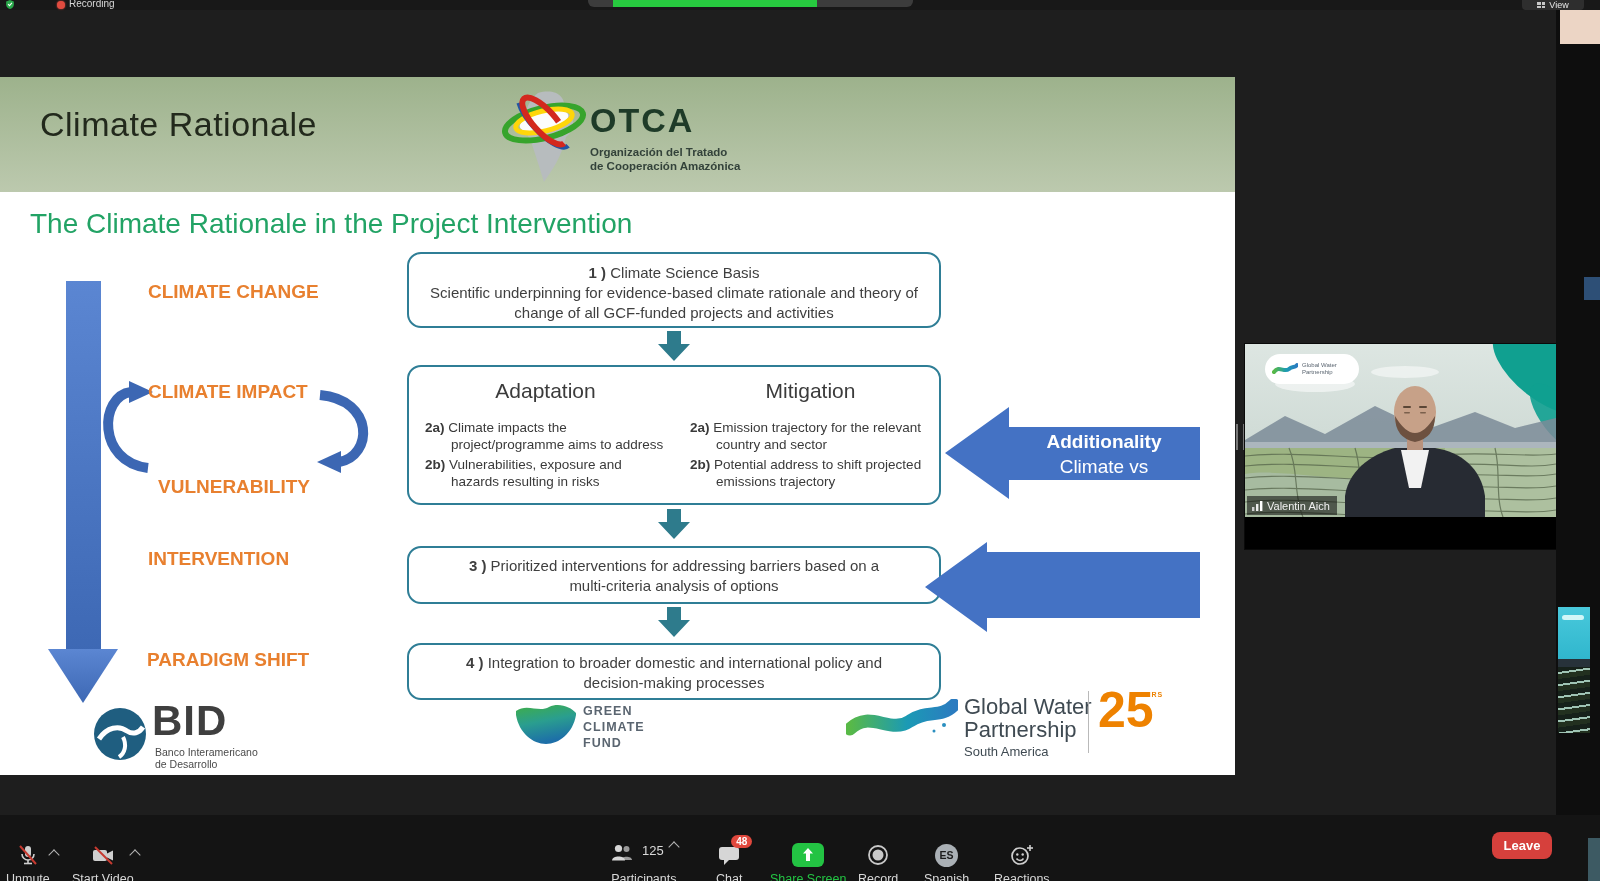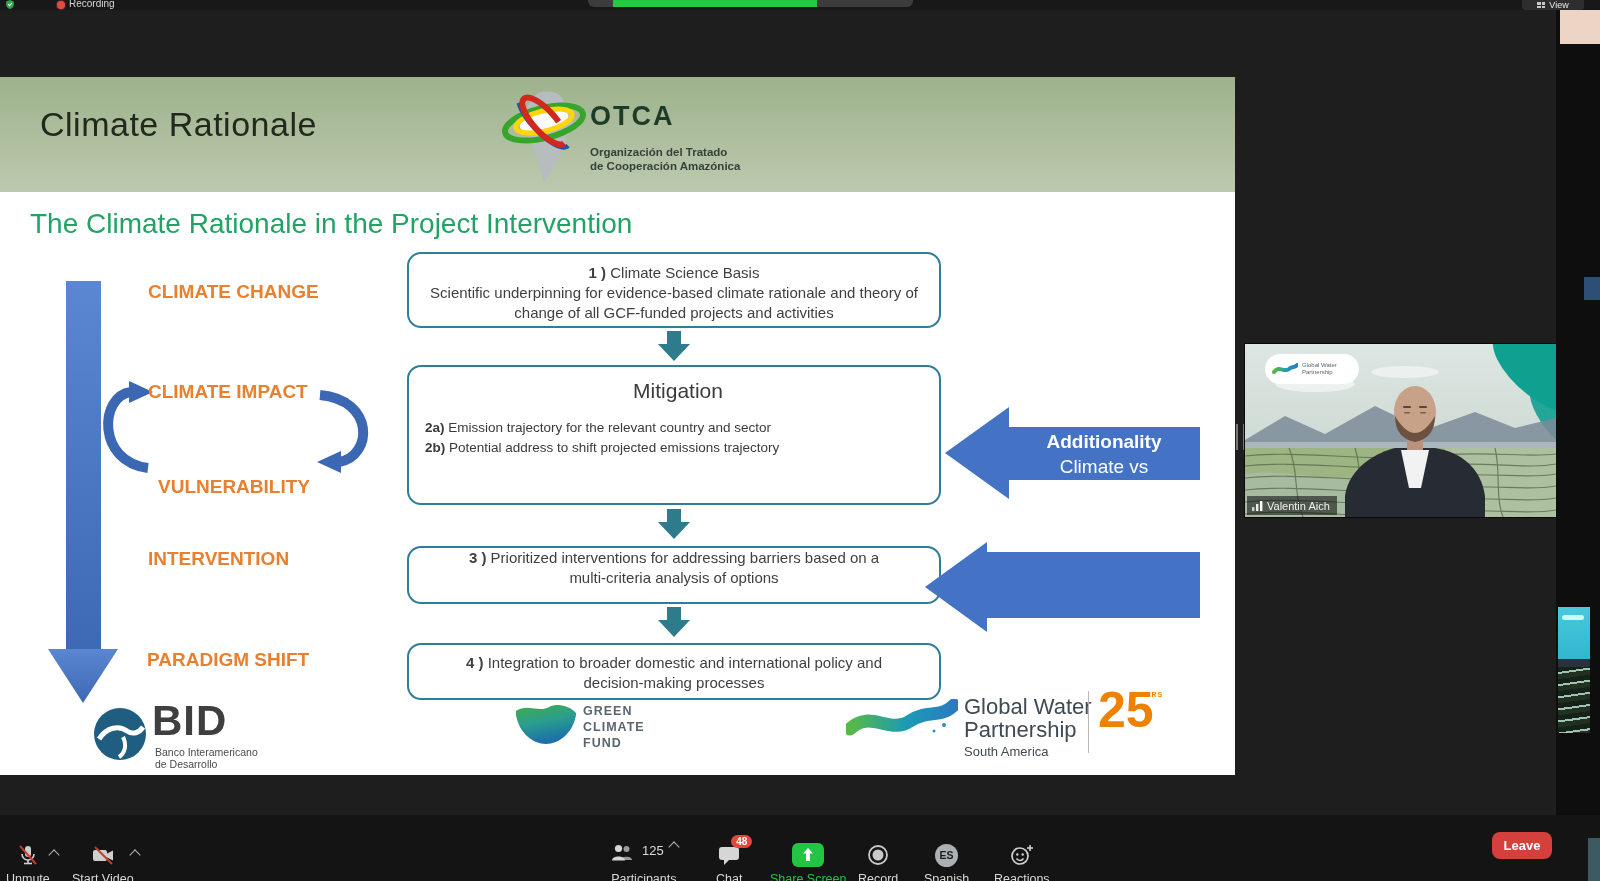--- a/index.html
+++ b/index.html
@@ -23,37 +23,37 @@
   
   #stage{left:0;top:10px;width:1556px;height:805px;background:#1e1e1e;}
 
   
   #slide{left:0;top:67px;width:1235px;height:698px;background:#ffffff;overflow:hidden;}
   #slide-header{left:0;top:0;width:1235px;height:115px;background:linear-gradient(180deg,#9db28c,#bcc9ae);}
   #slide-header h1{position:absolute;left:40px;top:28px;margin:0;font-size:34px;font-weight:300;
     color:#22291c;letter-spacing:.5px;}
   #otca{left:500px;top:8px;width:260px;height:100px;}
   #otca-mark{position:absolute;left:0;top:2px;}
-  #otca-name{position:absolute;left:90px;top:16px;font-size:27px;font-weight:700;color:#1e3b28;letter-spacing:2px;}
+  #otca-name{position:absolute;left:90px;top:16px;font-size:34px;font-weight:700;color:#1e3b28;letter-spacing:2px;}
   #otca-sub{position:absolute;left:90px;top:60px;font-size:11.5px;font-weight:700;color:#33423a;line-height:14px;}
 
   #slide-title{left:30px;top:131px;font-size:28px;color:#22a365;}
 
   .olabel{position:absolute;color:#e8802f;font-weight:700;font-size:19px;white-space:nowrap;}
 
   .fbox{position:absolute;left:407px;width:534px;background:#fff;border:2px solid #2f7e96;border-radius:14px;
     box-sizing:border-box;color:#3f3f3f;}
   .fbox .center{ text-align:center;font-size:15px;line-height:20px;}
   .bnum{font-weight:700;}
   #box1{top:175px;height:76px;padding-top:9px;}
   #box2{top:288px;height:140px;display:flex;}
   #box2 .col{flex:1;padding:12px 8px 0 16px;box-sizing:border-box;}
   #box2 .colhead{text-align:center;font-size:21px;color:#3b3b3b;margin-bottom:16px;}
   #box2 .itm{font-size:13.5px;line-height:17px;color:#3a3a3a;padding-left:26px;text-indent:-26px;margin-bottom:3px;}
-  #box3{top:469px;height:58px;}
+  #box3{top:469px;height:58px;padding-top:8px;}
   #box4{top:566px;height:57px;padding-top:8px;}
   #box3 .center{max-width:430px;margin:0 auto;}
   #box4 .center{max-width:480px;margin:0 auto;}
   #box1 .center{max-width:524px;margin:0 auto;}
 
   .dnarrow{position:absolute;left:656px;width:36px;height:30px;}
 
   .callout-text{position:absolute;color:#fff;text-align:center;font-size:19px;line-height:25px;}
   .callout-text .b{font-weight:700;}
 
@@ -67,21 +67,21 @@
     line-height:16px;letter-spacing:1px;}
   #gwp{left:846px;top:610px;width:320px;height:80px;}
   #gwp-wave{position:absolute;left:0;top:12px;}
   #gwp-text{position:absolute;left:118px;top:8px;font-size:22px;color:#3f4a52;line-height:23px;}
   #gwp-sub{position:absolute;left:118px;top:57px;font-size:13px;color:#3f4a52;}
   #gwp-div{position:absolute;left:242px;top:4px;width:1px;height:62px;background:#b9b9b9;}
   #gwp25-num{position:absolute;left:252px;top:-6px;font-size:50px;font-weight:800;color:#ee8200;}
   #gwp25-years{position:absolute;left:288px;top:4px;font-size:7px;font-weight:700;color:#ee8200;letter-spacing:1px;}
 
   
-  #tile{left:1245px;top:334px;width:311px;height:173px;background:#000;outline:1px solid #0a0a0a;}
+  #tile{left:1245px;top:334px;width:311px;height:205px;background:#000;outline:1px solid #0a0a0a;}
   #tile-name{position:absolute;left:2px;top:152px;height:19px;display:flex;align-items:center;gap:4px;
     padding:0 7px 0 5px;background:rgba(8,8,8,.55);}
   #tile-name span{font-size:11px;color:#f0f0f0;}
   #gwp-pill{position:absolute;left:20px;top:10px;width:94px;height:30px;background:#fff;border-radius:15px;
     display:flex;align-items:center;gap:4px;padding-left:7px;box-sizing:border-box;}
   #gwp-pill .txt{font-size:6px;color:#5a6570;line-height:7px;}
   #tile-handle{left:1236px;top:414px;width:5px;height:26px;border-left:2px solid #777;border-right:2px solid #777;}
 
   
   #right-col{left:1556px;top:10px;width:44px;height:805px;background:#0e0e0e;}
@@ -203,20 +203,25 @@
           <span>Climate Science Basis</span>
           <div>Scientific underpinning for evidence-based climate rationale and theory of change of all GCF-funded projects and activities</div>
         </div>
       </div>
 
       <svg class="dnarrow" style="top:254px;" viewBox="0 0 36 30">
           <polygon points="11,0 25,0 25,13 34,13 18,30 2,13 11,13" fill="#2e7b8c"></polygon>
         </svg>
 
       <div class="fbox" id="box2">
+        <div class="col">
+          <div class="colhead">Adaptation</div>
+          <div class="itm"><span class="bnum">2a)</span> <span>Climate impacts the project/programme aims to address</span></div>
+          <div class="itm"><span class="bnum">2b)</span> <span>Vulnerabilities, exposure and hazards resulting in risks</span></div>
+        </div>
         <div class="col">
           <div class="colhead">Mitigation</div>
           <div class="itm"><span class="bnum">2a)</span> <span>Emission trajectory for the relevant country and sector</span></div>
           <div class="itm"><span class="bnum">2b)</span> <span>Potential address to shift projected emissions trajectory</span></div>
         </div>
       </div>
 
       <svg class="dnarrow" style="top:432px;" viewBox="0 0 36 30">
           <polygon points="11,0 25,0 25,13 34,13 18,30 2,13 11,13" fill="#2e7b8c"></polygon>
         </svg>

